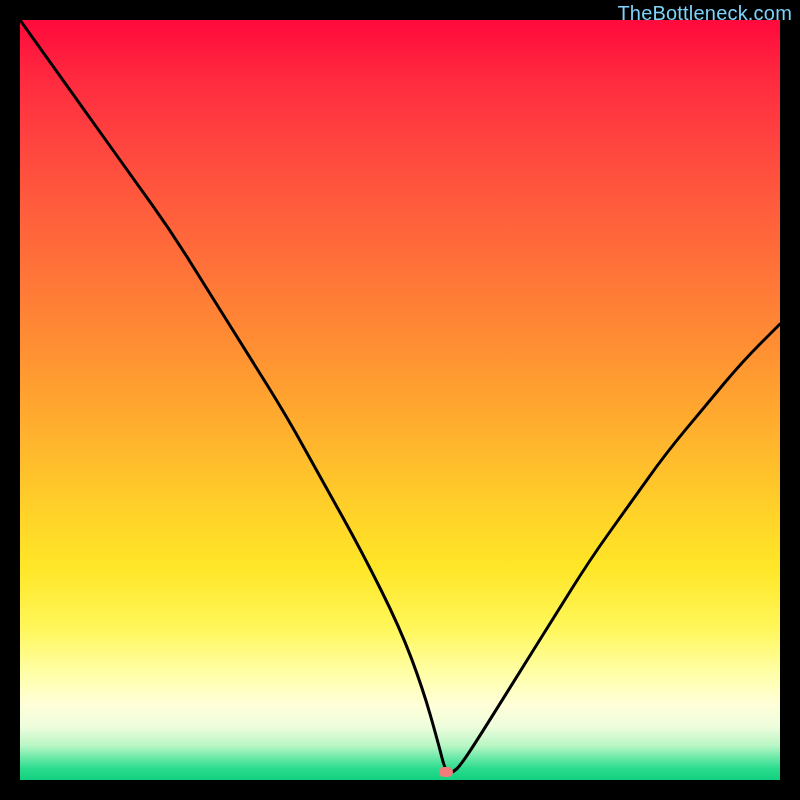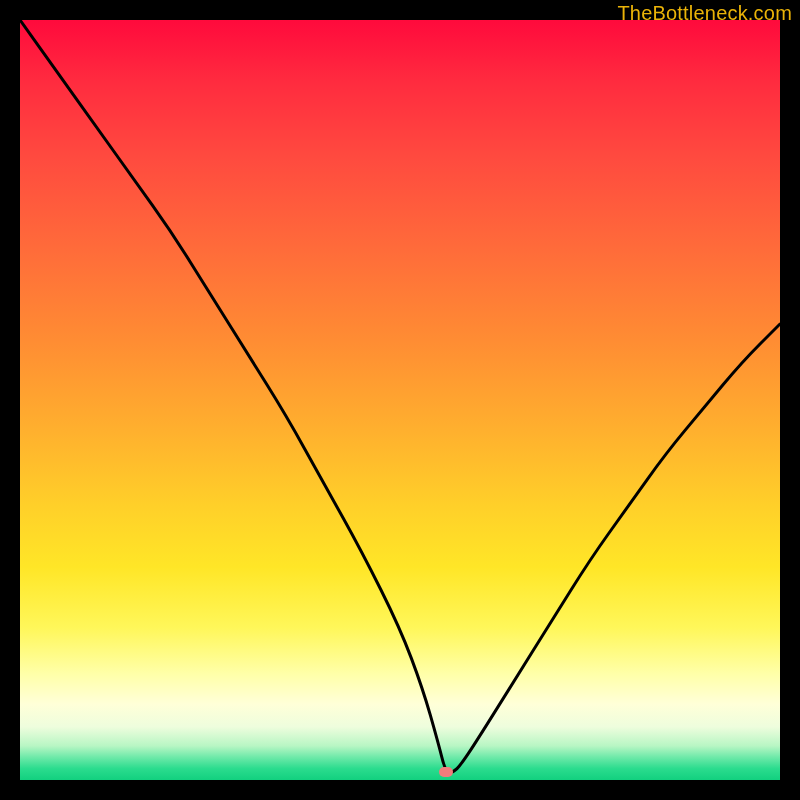--- a/index.html
+++ b/index.html
@@ -64,21 +64,21 @@
     width: 14px;
     height: 10px;
     border-radius: 5px;
     background: #f07c7c;
     transform: translate(-50%, -50%);
   }
   .attribution {
     position: absolute;
     top: 2px;
     right: 8px;
-    color: #eab308;
+    color: #7dd3fc;
     font-size: 20px;
     font-weight: 400;
     letter-spacing: 0.2px;
   }
 </style>
 </head>
 <body>
 
 <div class="frame">
 

